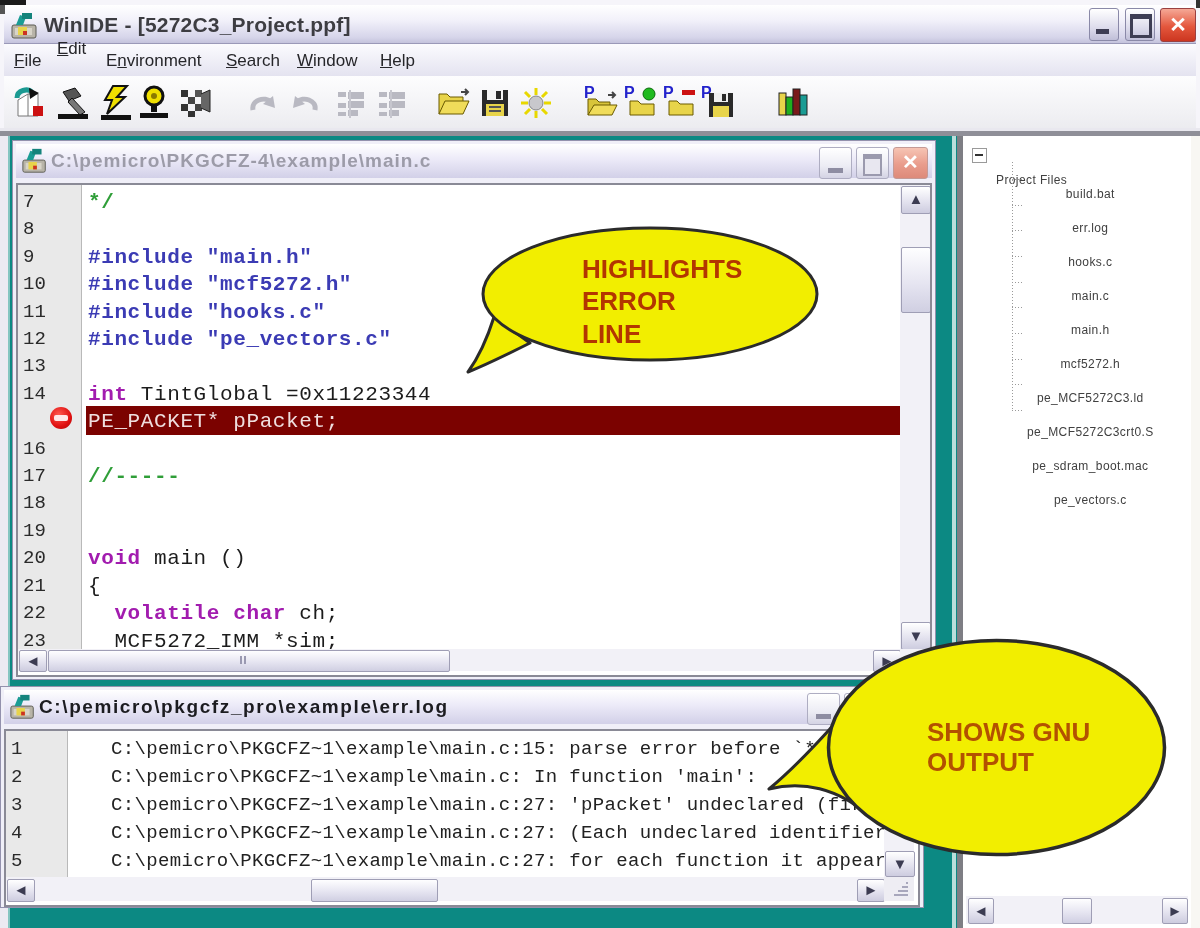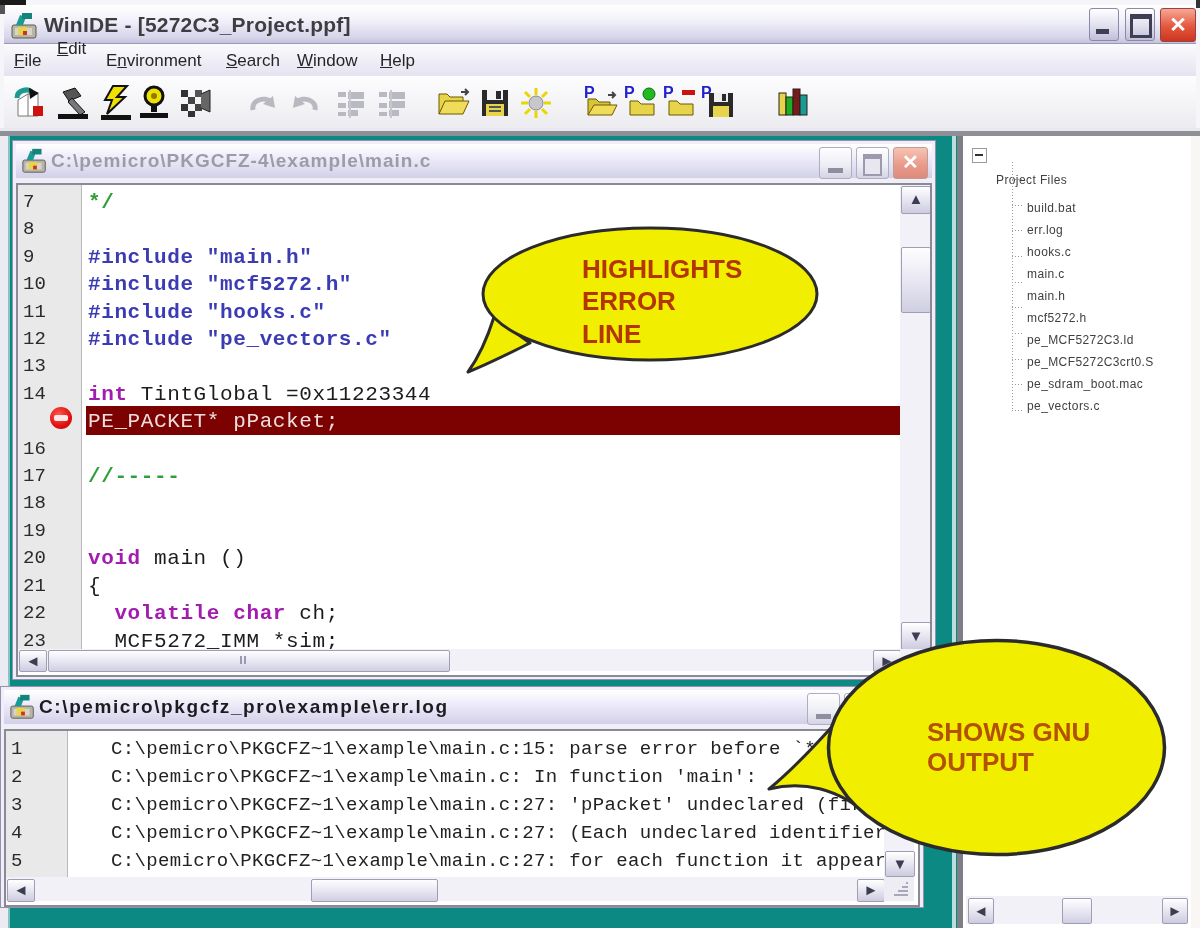--- a/index.html
+++ b/index.html
@@ -276,21 +276,21 @@
       <g stroke="#a8a7bc" stroke-width="2">
           <path d="M16 2 L18 2 M12 6 L18 6 M8 10 L18 10 M4 14 L18 14"></path>
         </g>
     </svg>
   </div>
 </div>
 <div class="abs" style="left:972px;top:148px;width:13px;height:13px;border:1px solid #9a9a9a;background:#fff;"></div>
 <div class="abs" style="left:975px;top:154px;width:8px;height:2px;background:#333;"></div>
 <div class="abs treetxt" style="left:996px;top:144px;">Project Files</div>
 <div class="abs" style="left:1012px;top:162px;width:1px;height:248px;background-image:repeating-linear-gradient(#9a9a9a 0 1px,transparent 1px 3px);"></div>
-<div class="abs treetxt" style="left:1027px;top:168px;line-height:22px;">build.bat<br>err.log<br>hooks.c<br>main.c<br>main.h<br>mcf5272.h<br>pe_MCF5272C3.ld<br>pe_MCF5272C3crt0.S<br>pe_sdram_boot.mac<br>pe_vectors.c</div>
+<div class="abs treetxt" style="left:1027px;top:148px;line-height:34px;text-align:center;">build.bat<br>err.log<br>hooks.c<br>main.c<br>main.h<br>mcf5272.h<br>pe_MCF5272C3.ld<br>pe_MCF5272C3crt0.S<br>pe_sdram_boot.mac<br>pe_vectors.c</div>
 <div class="abs" style="left:1012px;top:179px;width:12px;height:1px;background-image:repeating-linear-gradient(90deg,#9a9a9a 0 1px,transparent 1px 3px);"></div>
 <div class="abs" style="left:1012px;top:205px;width:12px;height:1px;background-image:repeating-linear-gradient(90deg,#9a9a9a 0 1px,transparent 1px 3px);"></div>
 <div class="abs" style="left:1012px;top:230px;width:12px;height:1px;background-image:repeating-linear-gradient(90deg,#9a9a9a 0 1px,transparent 1px 3px);"></div>
 <div class="abs" style="left:1012px;top:256px;width:12px;height:1px;background-image:repeating-linear-gradient(90deg,#9a9a9a 0 1px,transparent 1px 3px);"></div>
 <div class="abs" style="left:1012px;top:282px;width:12px;height:1px;background-image:repeating-linear-gradient(90deg,#9a9a9a 0 1px,transparent 1px 3px);"></div>
 <div class="abs" style="left:1012px;top:307px;width:12px;height:1px;background-image:repeating-linear-gradient(90deg,#9a9a9a 0 1px,transparent 1px 3px);"></div>
 <div class="abs" style="left:1012px;top:333px;width:12px;height:1px;background-image:repeating-linear-gradient(90deg,#9a9a9a 0 1px,transparent 1px 3px);"></div>
 <div class="abs" style="left:1012px;top:359px;width:12px;height:1px;background-image:repeating-linear-gradient(90deg,#9a9a9a 0 1px,transparent 1px 3px);"></div>
 <div class="abs" style="left:1012px;top:384px;width:12px;height:1px;background-image:repeating-linear-gradient(90deg,#9a9a9a 0 1px,transparent 1px 3px);"></div>
 <div class="abs" style="left:1012px;top:410px;width:12px;height:1px;background-image:repeating-linear-gradient(90deg,#9a9a9a 0 1px,transparent 1px 3px);"></div>

